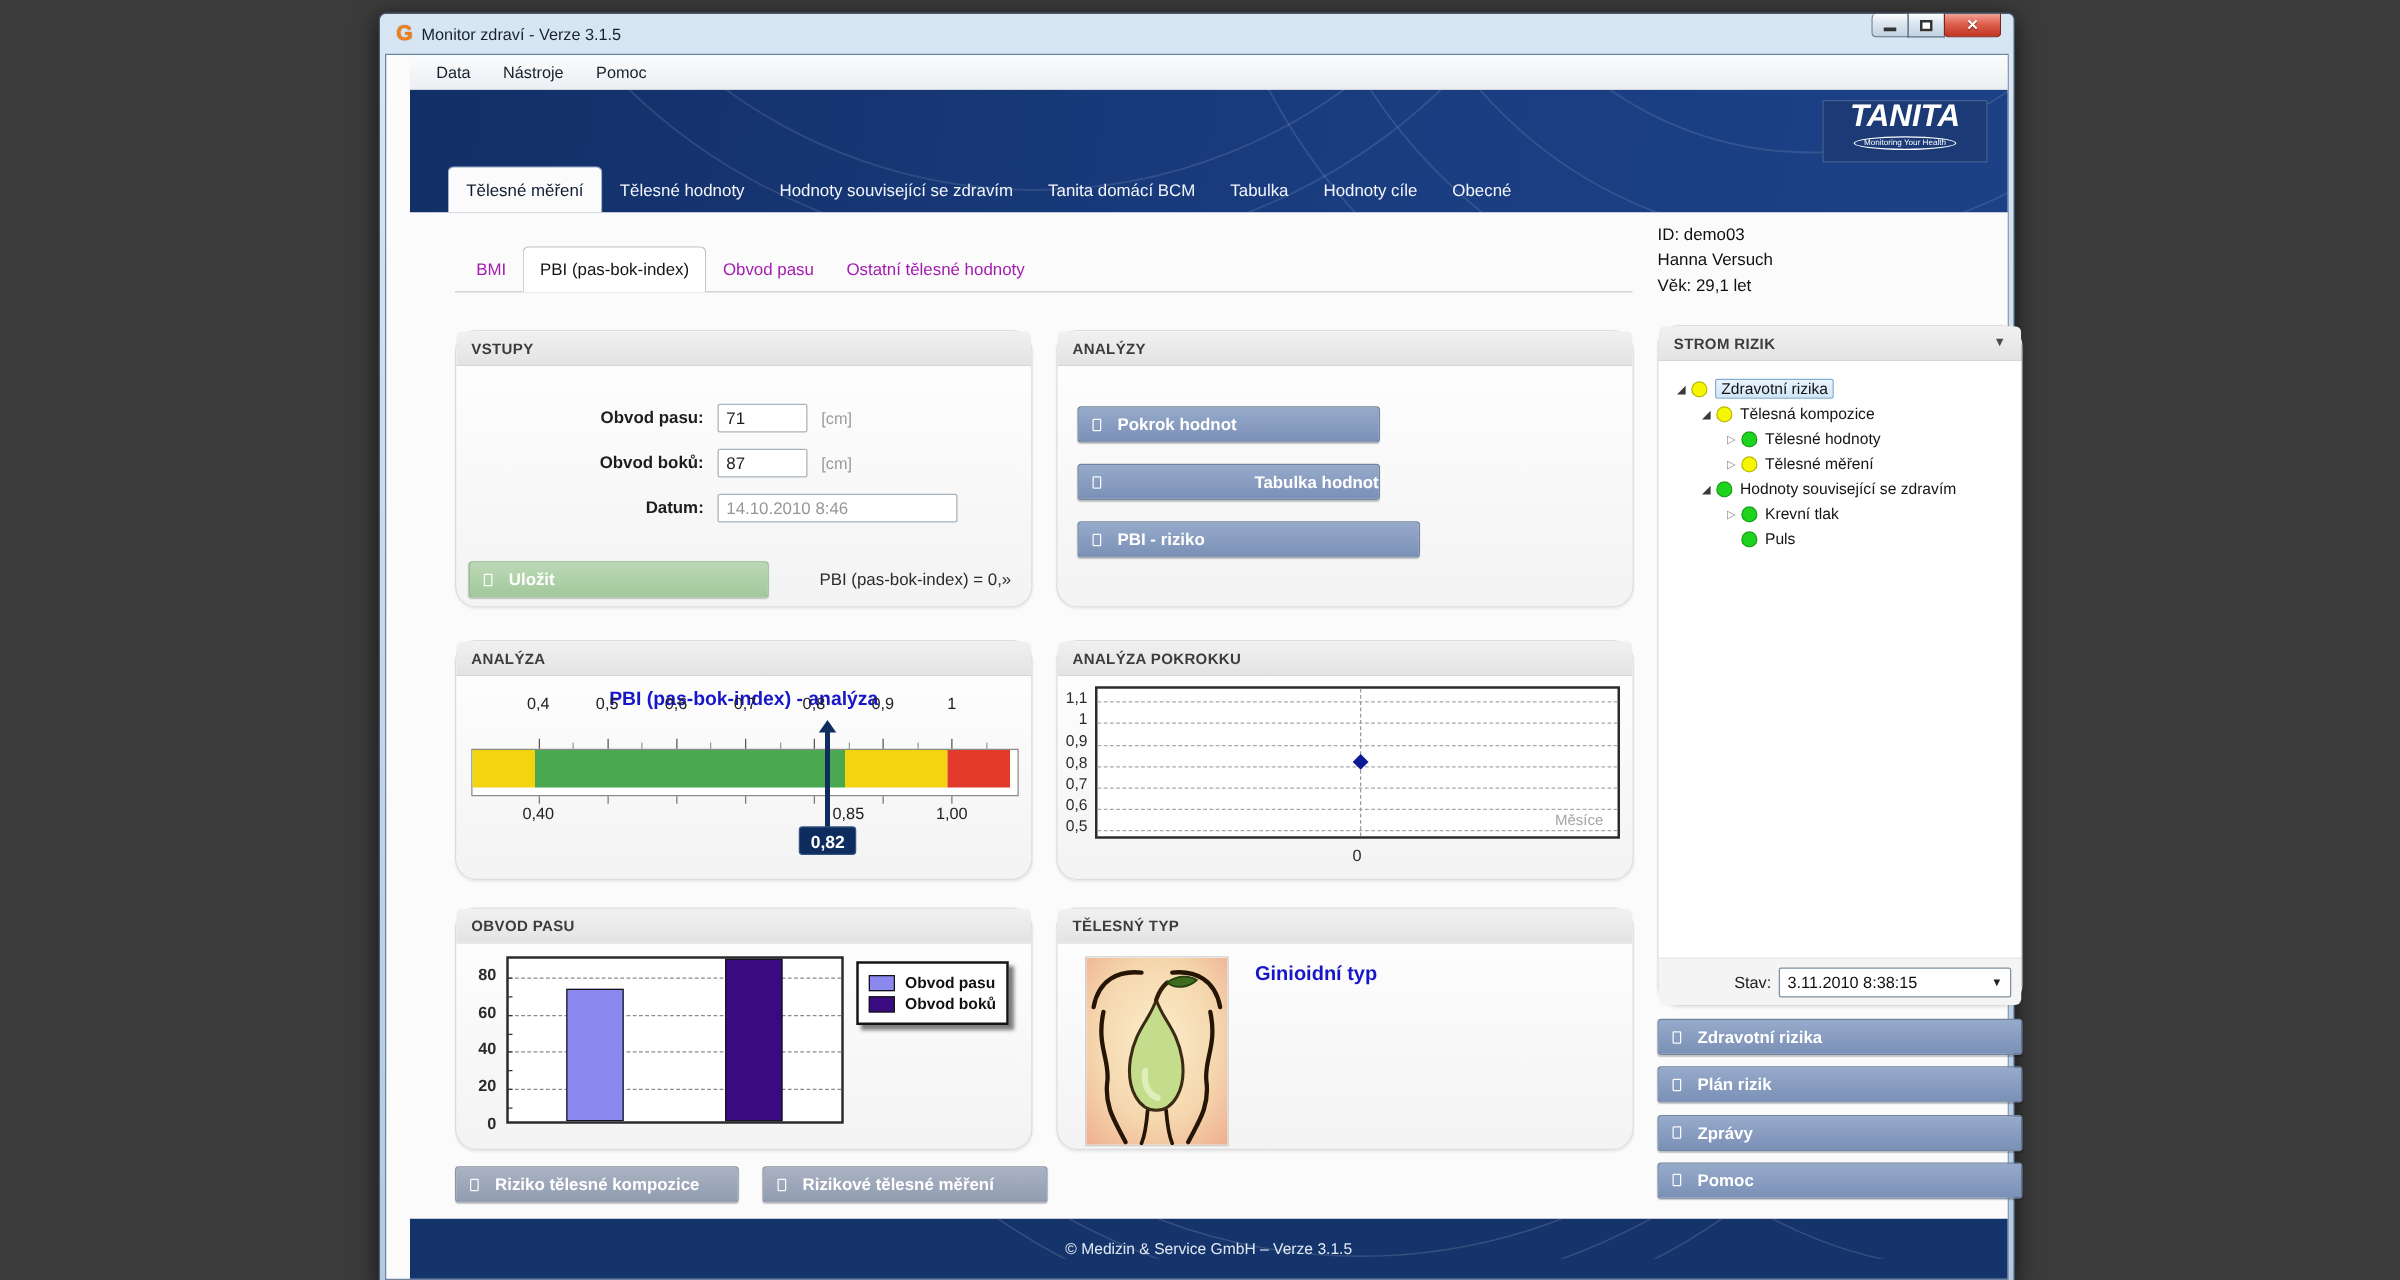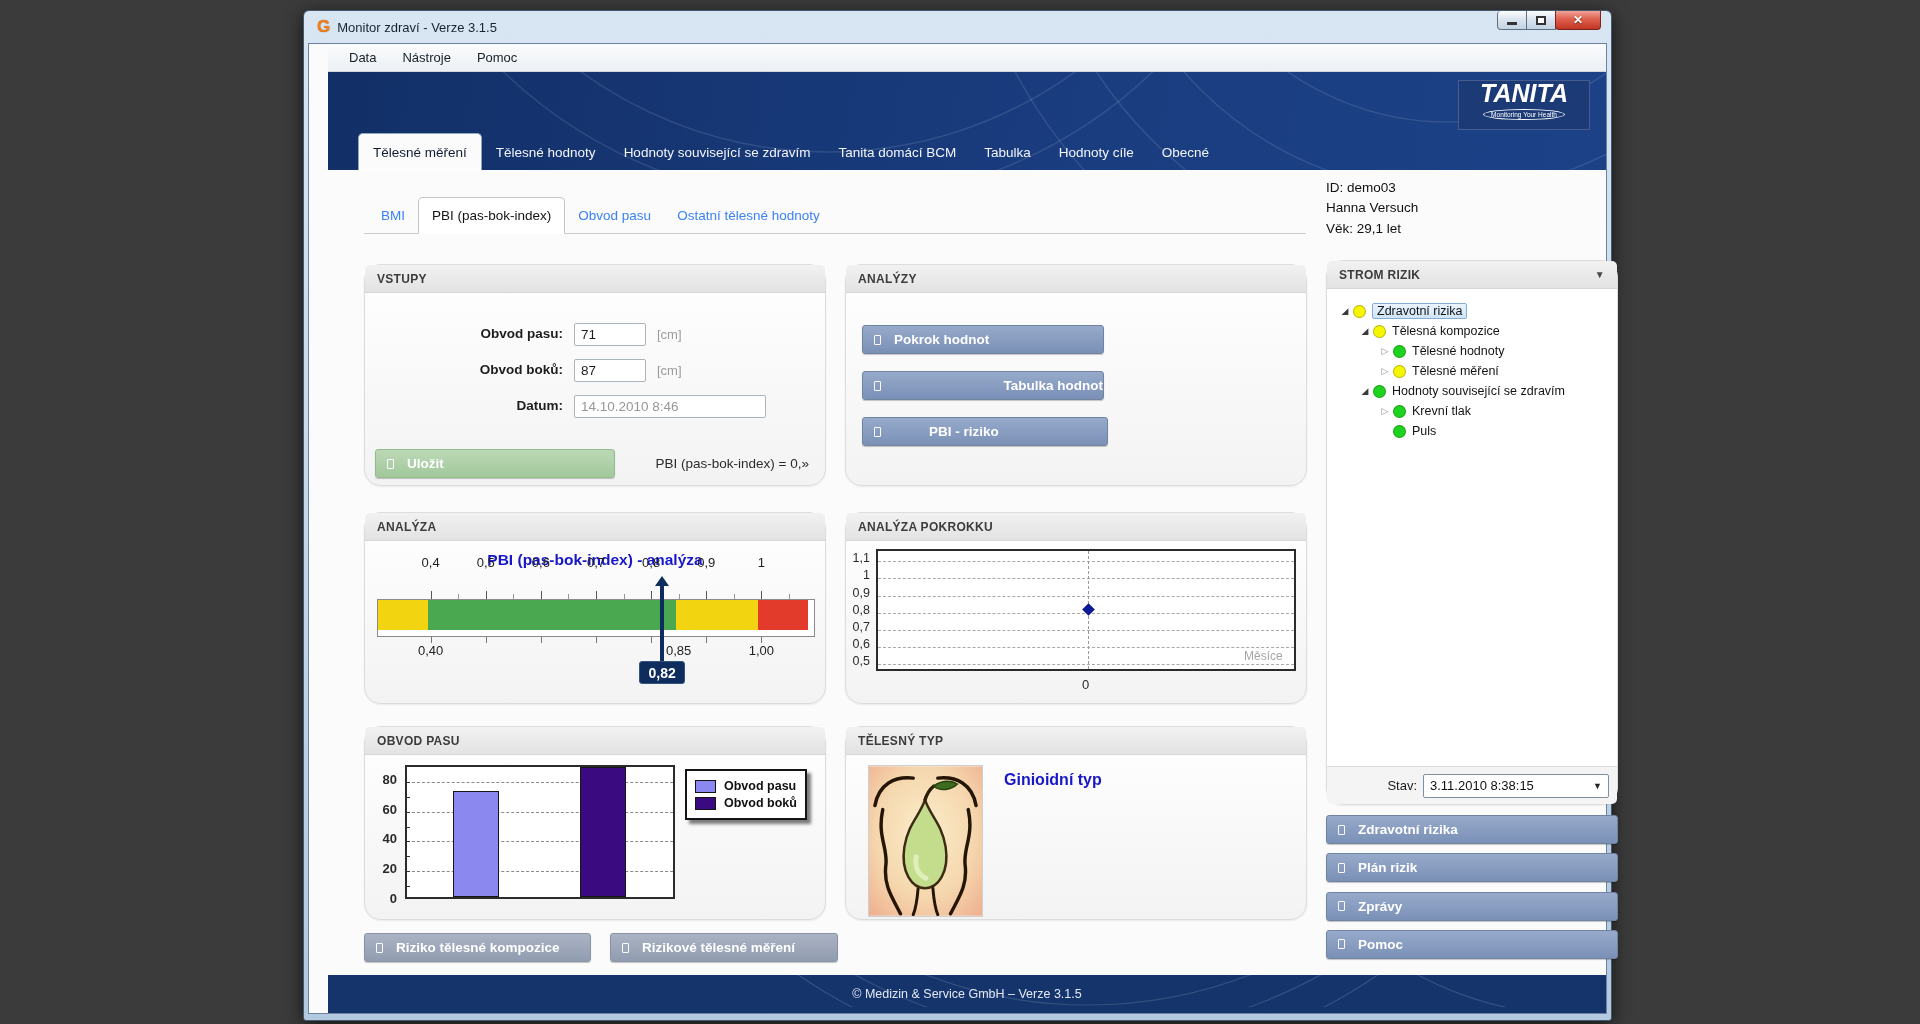--- a/index.html
+++ b/index.html
@@ -42,21 +42,21 @@
   .main-tabs { position:absolute; left:30px; bottom:0; display:flex; align-items:flex-end; }
   .main-tab { padding:11px 14px 10px 14px; color:#f2f5fb; font-size:13.5px; white-space:nowrap; }
   .main-tab.active { background:#fbfbfb; color:#101c30; border:1px solid #8fa5c0; border-bottom:none;
                      border-radius:5px 5px 0 0; box-shadow:0 0 0 1px #fff inset; }
 
   
   .content { position:relative; height:805px; background:#fbfbfb; }
 
   .subtabs { position:absolute; left:36px; top:23px; width:942px; height:41px; border-bottom:1px solid #cccccc;
              display:flex; align-items:flex-end; padding-left:4px; }
-  .subtab { font-size:13.5px; color:#3b82f6; padding:10px 13px; white-space:nowrap; }
+  .subtab { font-size:13.5px; color:#a21caf; padding:10px 13px; white-space:nowrap; }
   .subtab.active { color:#141414; background:#fff; border:1px solid #c4c4c4; border-bottom:1px solid #fff;
                    border-radius:5px 5px 0 0; margin-bottom:-1px; }
 
   .patient { position:absolute; left:998px; top:8px; font-size:13.5px; color:#101010; line-height:1.5; }
 
   
   .panel { position:absolute; background:linear-gradient(#ffffff,#f3f3f3); border:1px solid #dcdcdc;
            border-radius:17px; box-shadow:0 1px 2px rgba(0,0,0,.07); }
   .panel-h { height:28px; background:linear-gradient(#f1f1f1,#e3e3e3); border-bottom:1px solid #d6d6d6;
              border-radius:5px 5px 0 0; display:flex; align-items:center; padding:0 12px;
@@ -136,21 +136,21 @@
              border-radius:0 0 5px 5px; display:flex; align-items:center; justify-content:flex-end; padding-right:8px; }
   .stav-label { font-size:13px; color:#1a1a1a; margin-right:6px; }
   .stav-select { width:186px; height:24px; background:#fff; border:1px solid #7e909e; border-radius:2px;
                  display:flex; align-items:center; font-size:13px; color:#111; padding:0 6px; }
   .stav-select .arrow { margin-left:auto; font-size:9px; color:#222; }
 
   .sidebar-btn { position:absolute; left:998px; width:292px; height:29px; }
   .bottom-btn  { position:absolute; top:763px; height:29px; }
 
   
-  .footerbar { height:38px; background:#14346b; position:relative; overflow:hidden;
+  .footerbar { height:48px; background:#14346b; position:relative; overflow:hidden;
                display:flex; align-items:center; justify-content:center; }
   .footer-text { font-size:12.5px; color:#e3e9f4; position:relative; }
 </style>
 </head>
 <body>
 
 <div class="window">
   <div class="titlebar">
     <span class="app-icon">G</span>
     <span class="title-text">Monitor zdraví - Verze 3.1.5</span>
@@ -243,21 +243,21 @@
         <div class="panel-h">ANALÝZY</div>
         <div class="panel-b" id="analyses-body">
             <div class="btn btn-blue" style="position: absolute; left: 16px; top: 32px; width: 242px; height: 29px;">
               <span class="bicon"></span>
               <span>Pokrok hodnot</span>
             </div>
             <div class="btn btn-blue" style="position: absolute; left: 16px; top: 78px; width: 242px; height: 29px; justify-content: space-between;">
               <span class="bicon"></span>
               <span>Tabulka hodnot</span>
             </div>
-            <div class="btn btn-blue" style="position: absolute; left: 16px; top: 124px; width: 246px; height: 29px; gap: 35px;">
+            <div class="btn btn-blue" style="position: absolute; left: 16px; top: 124px; width: 274px; height: 29px;">
               <span class="bicon"></span>
               <span>PBI - riziko</span>
             </div>
           </div>
       </div>
 
       <div class="panel" id="p-analyza">
         <div class="panel-h">ANALÝZA</div>
         <div class="panel-b">
           <div class="gauge-title">PBI (pas-bok-index) - analýza</div>

